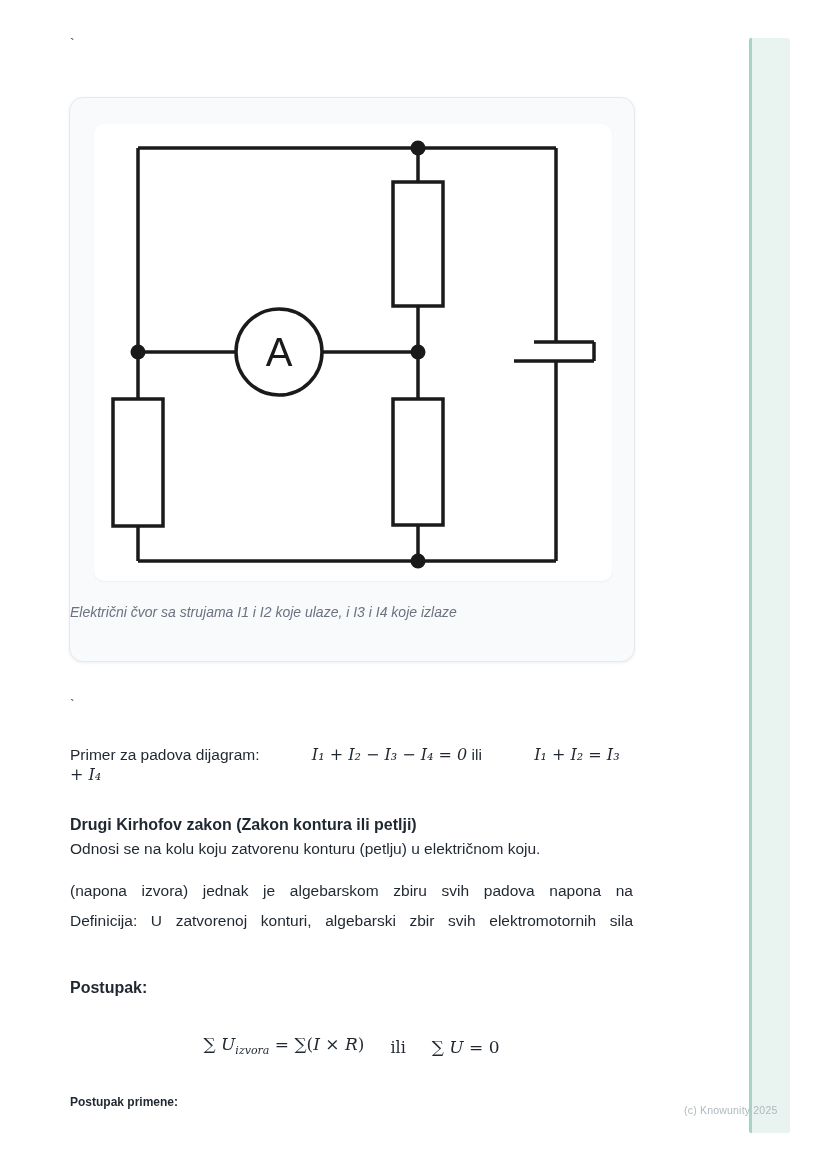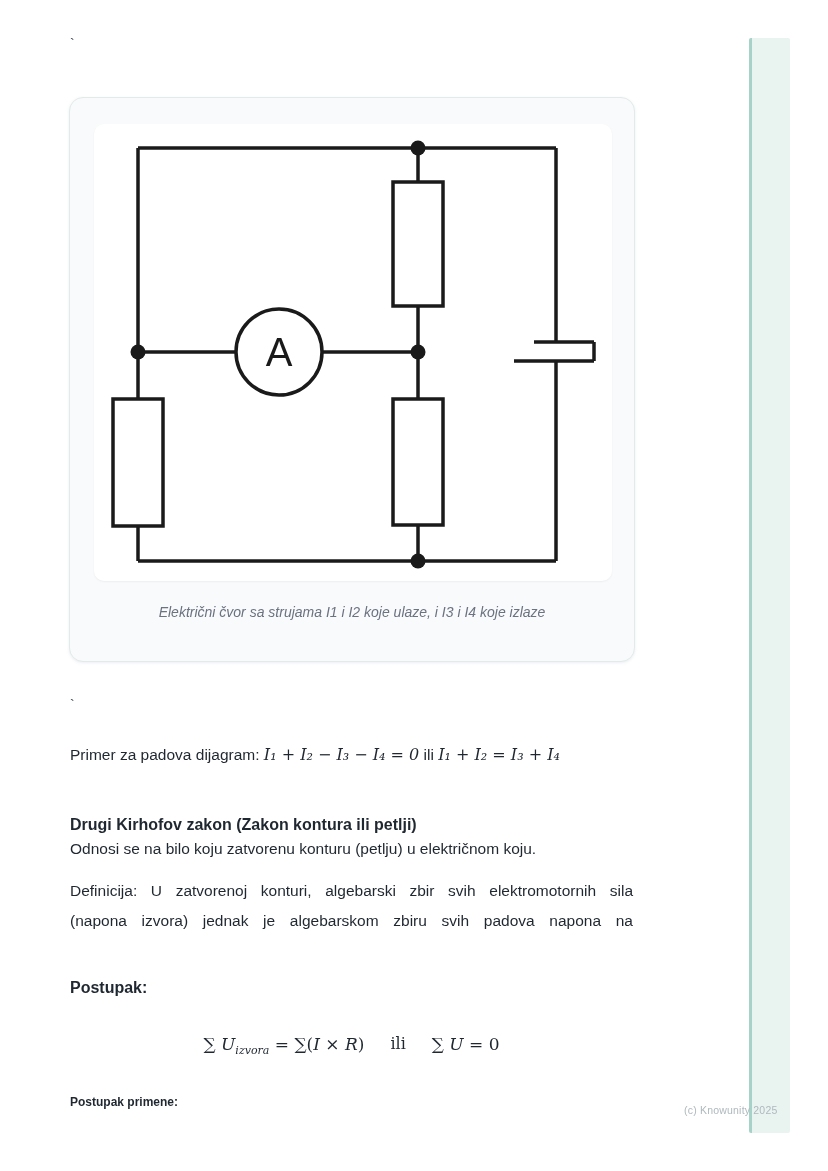--- a/index.html
+++ b/index.html
@@ -47,21 +47,21 @@
     left: 24px; top: 26px;
     width: 518px; height: 457px;
     background: #ffffff;
     border-radius: 10px;
     box-shadow: 0 1px 2px rgba(0,0,0,0.05);
   }
   .figure-caption {
     position: absolute;
     left: 0; top: 506px;
     width: 100%;
-    text-align: center;
+    text-align: left;
     font-style: italic;
     font-size: 14px;
     color: #6b7280;
   }
 
   
   .tblock { position: absolute; left: 70px; width: 563px; z-index: 2; }
   .body-text { font-size: 15.5px; line-height: 20px; color: #1f2730; }
   .bold { font-weight: normal; }
 
@@ -73,27 +73,27 @@
   .def-line.j { text-align-last: justify; }
 
   .formula-heading  { top: 979px; font-size: 16px; font-weight: bold; }
   .postupak-heading { top: 1095px; font-size: 12px; font-weight: bold; }
 
   .math {
     font-family: "DejaVu Serif", serif;
     font-size: 16px;
     color: #1f2730;
   }
-  .math i { font-style: italic; }
+  .math i { font-style: italic; margin-left: 48px; }
 
   .formula-row {
     top: 1034px;
     display: flex;
     justify-content: center;
-    align-items: flex-start;
+    align-items: flex-end;
     gap: 26px;
     font-family: "DejaVu Serif", serif;
     font-size: 17px;
   }
   .formula-row .ili { font-family: "DejaVu Serif", serif; font-size: 16px; }
   .formula-row sub { font-size: 11px; }
 
   .copyright {
     position: absolute;
     left: 684px; top: 1104px;
@@ -149,25 +149,25 @@
   </div>
   <div class="figure-caption">Električni čvor sa strujama I1 i I2 koje ulaze, i I3 i I4 koje izlaze</div>
 </div>
 
 <span class="backtick mid">`</span>
 
 <div class="tblock primer body-text"><span>Primer za padova dijagram: </span><span class="math"><i>I₁ + I₂ − I₃ − I₄ = 0</i></span><span> ili </span><span class="math"><i>I₁ + I₂ = I₃ + I₄</i></span></div>
 
 <div class="tblock heading2">Drugi Kirhofov zakon (Zakon kontura ili petlji)</div>
 
-<div class="tblock odnosi body-text"><span>Odnosi se na bilo koju </span><span class="bold">zatvorenu konturu (petlju)</span><span> u električnom koju.</span></div>
+<div class="tblock odnosi body-text"><span>Odnosi se na kolu koju </span><span class="bold">zatvorenu konturu (petlju)</span><span> u električnom koju.</span></div>
 
 <div class="tblock definicija">
+  <div class="def-line j">(napona izvora) jednak je algebarskom zbiru svih padova napona na</div>
   <div class="def-line j"><span class="bold">Definicija:</span><span> U zatvorenoj konturi, algebarski zbir svih elektromotornih sila</span></div>
-  <div class="def-line j">(napona izvora) jednak je algebarskom zbiru svih padova napona na</div>
 </div>
 
 <div class="tblock formula-heading">Postupak:</div>
 
 <div class="tblock formula-row">
   <span><span>∑ </span><i>U</i><sub><i>izvora</i></sub><span> = ∑(</span><i>I</i><span> × </span><i>R</i><span>)</span></span>
   <span class="ili">ili</span>
   <span><span>∑ </span><i>U</i><span> = 0</span></span>
 </div>
 

